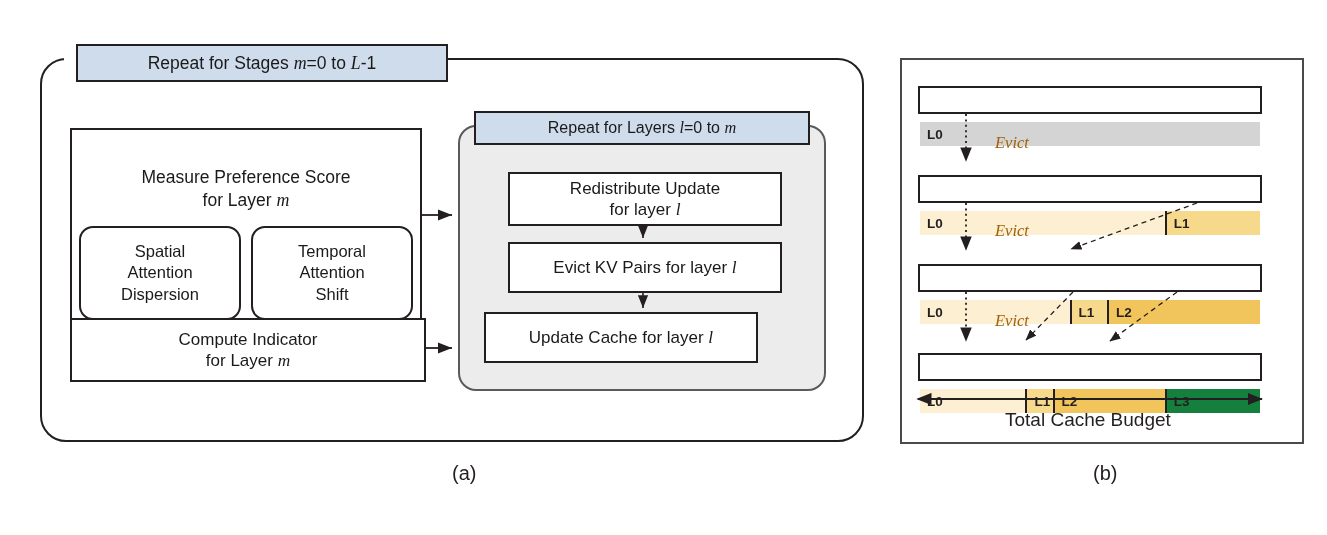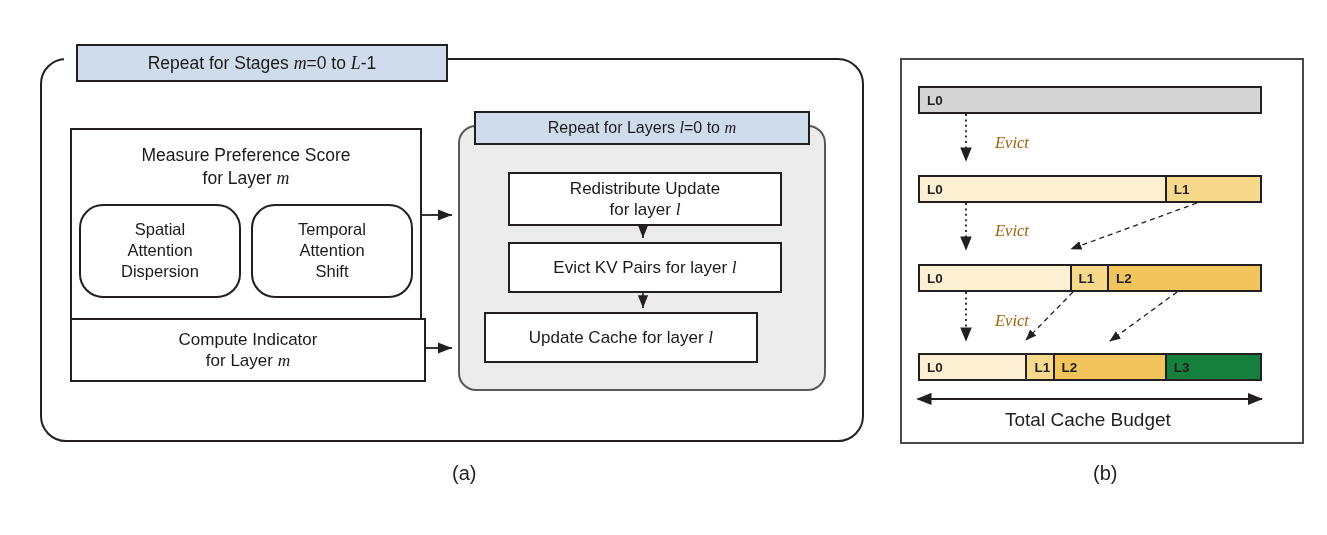--- a/index.html
+++ b/index.html
@@ -21,24 +21,24 @@
 
   
   .hdr-mask{position:absolute;background:#ffffff;z-index:4;}
   .mask-stage{left:64px;top:50px;width:364px;height:22px;}
   .mask-layer{left:476px;top:118px;width:328px;height:18px;}
 
   
   .box{position:absolute;border:2px solid #231f20;background:#ffffff;
        display:flex;flex-direction:column;align-items:center;justify-content:center;
        text-align:center;font-size:17px;line-height:1.25;z-index:3;}
-  .measure-box{left:70px;top:128px;width:352px;height:194px;justify-content:flex-start;padding-top:14px;box-sizing:border-box;}
+  .measure-box{left:70px;top:128px;width:352px;height:194px;justify-content:flex-end;padding-top:14px;box-sizing:border-box;}
   .measure-title{font-size:17.5px;line-height:1.3;}
   .sub-row{display:flex;gap:10px;margin-top:14px;}
-  .sub-box{width:158px;height:90px;border:2px solid #231f20;border-radius:24px;
+  .sub-box{width:158px;height:90px;border:2px solid #231f20;border-radius:14px;
      background:#fff;display:flex;align-items:center;justify-content:center;
      text-align:center;font-size:16.5px;line-height:1.28;}
   .indicator-box{left:70px;top:318px;width:352px;height:60px;}
 
   
   .layer-loop{position:absolute;left:458px;top:125px;width:364px;height:262px;
      background:#ececec;border:2px solid #5a5a5a;border-radius:18px;}
   .step-box{position:absolute;border:2px solid #231f20;background:#ffffff;
      display:flex;flex-direction:column;align-items:center;justify-content:center;
      text-align:center;font-size:17px;line-height:1.25;z-index:3;}
@@ -50,21 +50,21 @@
 
   .caption{position:absolute;font-size:20px;color:#231f20;}
   .cap-a{left:452px;top:462px;}
   .cap-b{left:1093px;top:462px;}
 
   
   .bframe{position:absolute;left:20px;top:58px;width:400px;height:382px;
      border:2px solid #4a4a4a;background:#fff;}
   .bar{position:absolute;height:28px;border:2px solid #231f20;display:flex;box-sizing:border-box;}
   .seg{height:100%;box-sizing:border-box;display:flex;align-items:center;
-     font-size:13.5px;font-weight:bold;color:#231f20;padding-left:7px;}
+     font-size:13.5px;font-weight:bold;color:#231f20;padding-left:7px;margin-top:34px;}
   .seg + .seg{border-left:2px solid #231f20;}
 
   .evict{position:absolute;font-family:"Liberation Serif","DejaVu Serif",serif;
      font-style:italic;font-size:16.5px;color:#a16207;}
   .tcb{position:absolute;font-size:19px;color:#231f20;white-space:nowrap;}
 
   svg.ov{position:absolute;left:0;top:0;width:100%;height:100%;overflow:visible;pointer-events:none;}
 </style>
 </head>
 <body>

